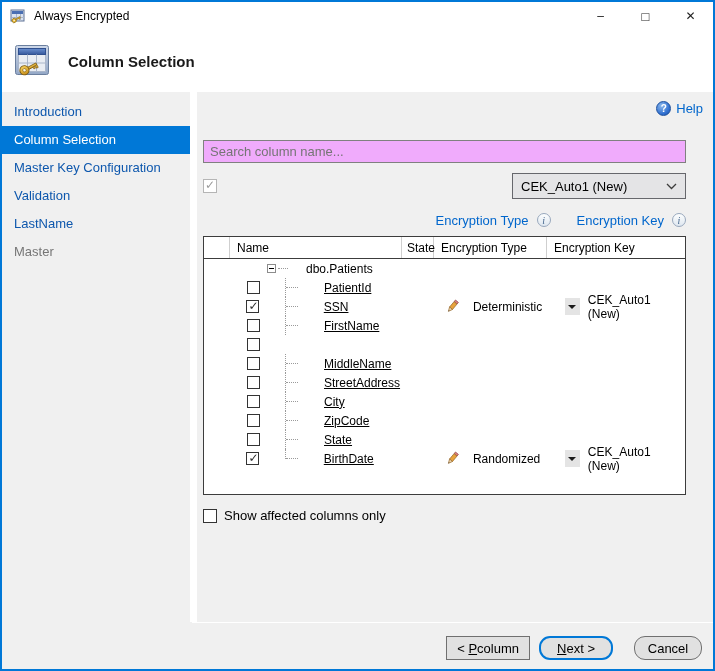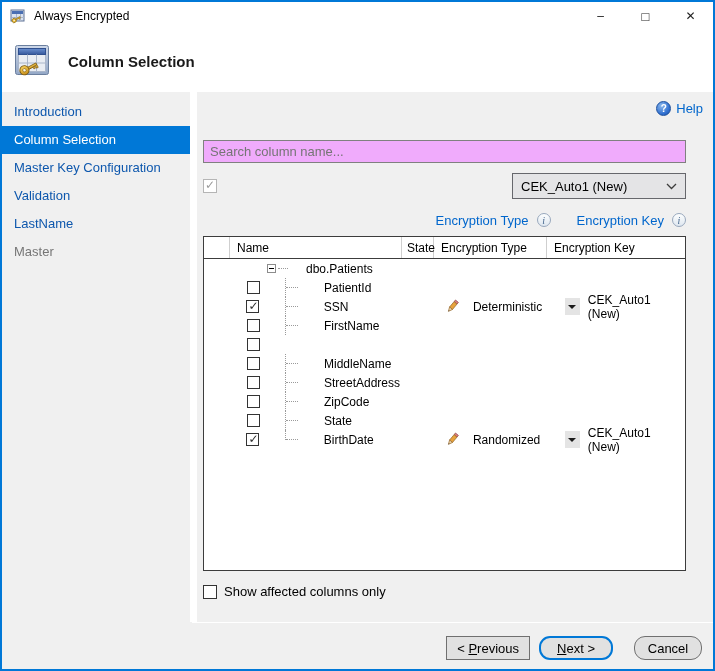--- a/index.html
+++ b/index.html
@@ -63,21 +63,21 @@
   .links-row{ margin-top:12px; height:18px; display:flex; justify-content:flex-end; align-items:center; }
   .col-link{ color:#0066cc; font-size:13px; cursor:pointer; }
   .info-icon{ width:14px; height:14px; border-radius:50%; margin-left:8px;
               border:1px solid #98a8bd; background:linear-gradient(#fdfefe,#dfe7f0);
               color:#47688e; font-size:10px; font-style:italic;
               font-family:"Liberation Serif","DejaVu Serif",serif;
               display:flex; align-items:center; justify-content:center; cursor:pointer; }
   .gap26{ margin-left:26px; }
 
   
-  .grid{ margin-top:7px; height:335px; background:#fff; border:1px solid #3c3c3c;
+  .grid{ margin-top:7px; height:259px; background:#fff; border:1px solid #3c3c3c;
          font-size:12px; color:#000; display:flex; flex-direction:column; overflow:hidden; }
   .g-head{ height:22px; display:flex; border-bottom:1px solid #3c3c3c; flex:none; }
   .g-head .hc{ display:flex; align-items:center; padding-left:7px;
                border-right:1px solid #cfcfcf; }
   .hc.c0{ width:26px; padding-left:0; }
   .hc.c1{ width:172px; }
   .hc.c2{ width:32px; padding-left:5px; }
   .hc.c3{ width:113px; }
   .hc.c4{ flex:1 1 auto; border-right:none; }
 
@@ -96,21 +96,21 @@
   .group-row .expander::after{ content:""; position:absolute; left:10px; top:3px; width:10px;
      border-top:1px dotted #9a9a9a; }
   .group-label{ margin-left:66px; }
 
   .tree{ position:absolute; left:19px; top:0; bottom:0; width:14px; pointer-events:none; }
   .tree::before{ content:""; position:absolute; left:0; top:0; bottom:0;
                  border-left:1px dotted #9a9a9a; }
   .tree.last::before{ bottom:50%; }
   .tree::after{ content:""; position:absolute; left:1px; top:9px; width:12px;
                 border-top:1px dotted #9a9a9a; }
-  .row-name{ margin-left:58px; }
+  .row-name{ margin-left:58px;text-decoration:underline; }
 
   .type-label{ padding-left:5px; flex:1 1 auto; }
   .drop-btn{ width:15px; height:17px; background:#e4e4e4; display:flex; align-items:center;
              justify-content:center; cursor:pointer; flex:none; }
   .drop-btn::after{ content:""; width:0; height:0; border-left:4px solid transparent;
                     border-right:4px solid transparent; border-top:4px solid #1a1a1a; }
 
   .show-row{ margin-top:13px; display:flex; align-items:center; }
   .show-label{ margin-left:7px; font-size:13px; color:#000; }
 
@@ -321,20 +321,32 @@
             </div>
           <div class="rc1">
               <span class="tree"></span>
             <span class="row-name">StreetAddress</span>
             </div>
           <div class="rc2"></div>
             <div class="rc3"></div>
             <div class="rc4"></div>
         </div>
 
+        <div class="g-row">
+          <div class="rc0">
+              <span class="cb"></span>
+            </div>
+          <div class="rc1">
+              <span class="tree"></span>
+            <span class="row-name">City</span>
+            </div>
+          <div class="rc2"></div>
+            <div class="rc3"></div>
+            <div class="rc4"></div>
+        </div>
 
         <div class="g-row">
           <div class="rc0">
               <span class="cb"></span>
             </div>
           <div class="rc1">
               <span class="tree"></span>
             <span class="row-name">ZipCode</span>
             </div>
           <div class="rc2"></div>
@@ -383,18 +395,18 @@
 
       <div class="show-row">
         <span class="cb"></span>
         <span class="show-label">Show affected columns only</span>
       </div>
 
     </div>
   </div>
 
   <div class="footer">
-    <button class="btn"><span>&lt; </span><span class="mn">P</span><span>revious</span></button>
+    <button class="btn"><span>&lt; </span><span class="mn">P</span><span>column</span></button>
     <button class="btn default"><span></span><span class="mn">N</span><span>ext &gt;</span></button>
     <button class="btn cancel">Cancel</button>
   </div>
 
 </div>
 
 </body></html>

